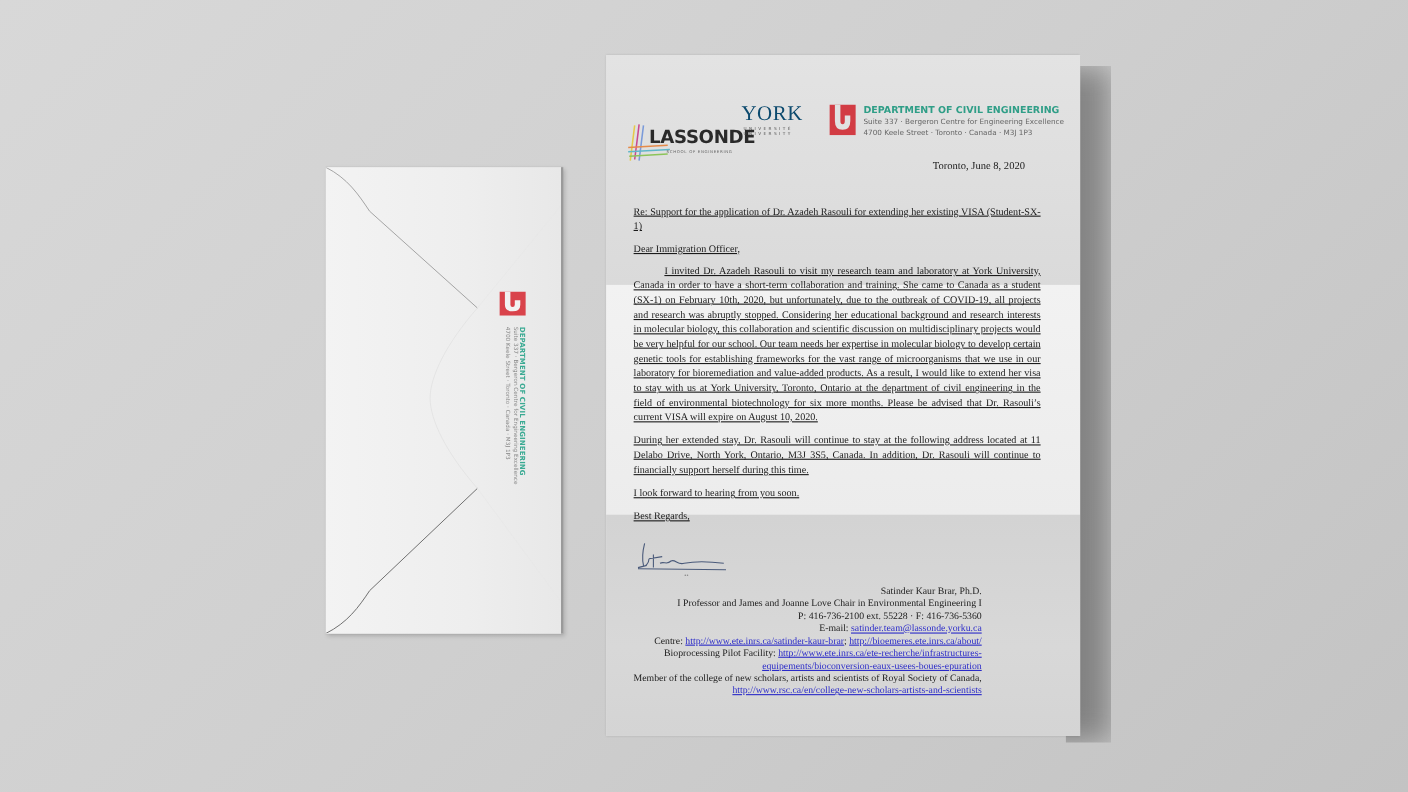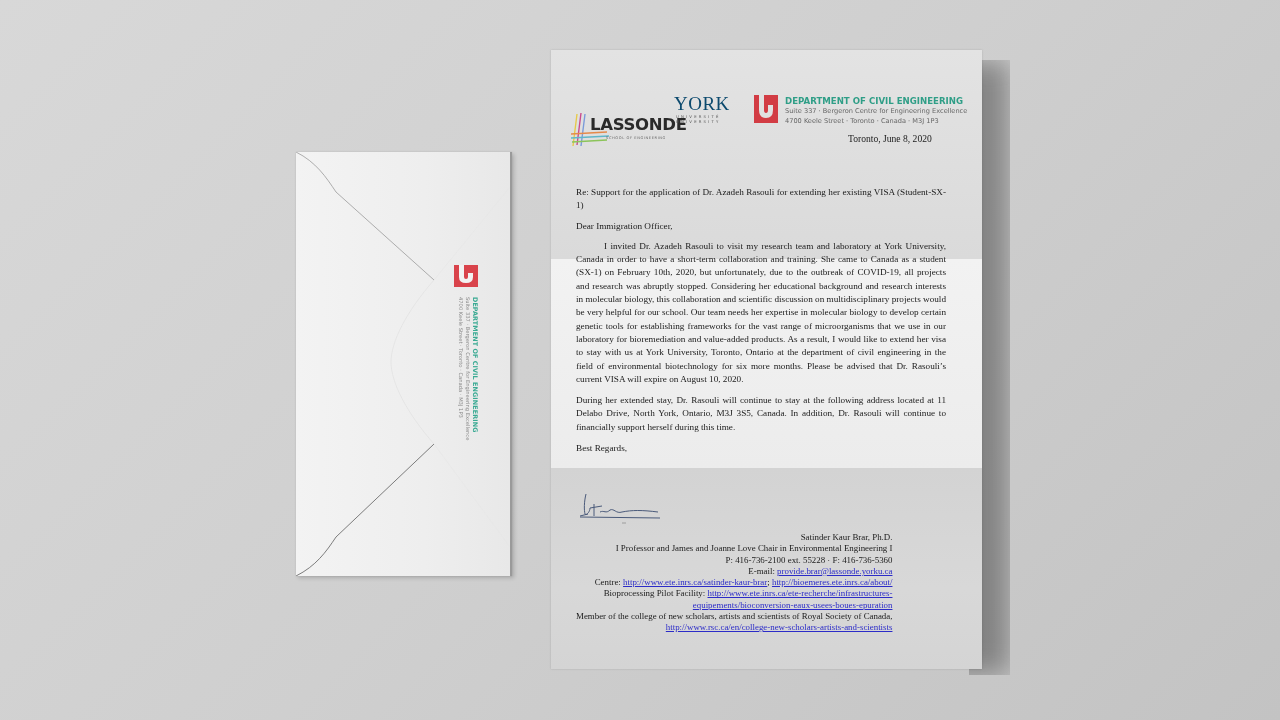--- a/index.html
+++ b/index.html
@@ -62,23 +62,23 @@
   .york { position: absolute; left: 123px; top: 43px; }
   .york .word { font-family: "Liberation Serif", serif; font-size: 19px; color: #0c4a6e; letter-spacing: 0.5px; }
   .york .u1, .york .u2 { position: absolute; left: 2px; font-family: "DejaVu Sans", sans-serif; font-size: 3.8px; color: #555; letter-spacing: 2.2px; }
   .york .u1 { top: 21px; } .york .u2 { top: 26px; }
 
   .dept-logo { position: absolute; left: 203px; top: 45px; width: 24px; height: 28px; }
   .dept-text { position: absolute; left: 234px; top: 46px; font-family: "DejaVu Sans", sans-serif; white-space: nowrap; }
   .dept-text .d { color: #2f9e87; font-weight: bold; font-size: 8.6px; line-height: 11px; }
   .dept-text .s { color: #666; font-size: 6.6px; line-height: 9.5px; }
 
-  .date { position: absolute; left: 297px; top: 83px; font-size: 9.6px; }
+  .date { position: absolute; left: 297px; top: 96px; font-size: 9.6px; }
   .body-text { position: absolute; left: 25px; top: 136px; width: 383px; font-size: 9.2px; line-height: 13.3px; }
-  .body-text p { margin: 0 13px 8px 0; text-align: justify; }
+  .body-text p { margin: 0 13px 8px 0; text-align: justify; text-decoration: underline; }
   .body-text p.indent { text-indent: 28px; }
   .body-text p.tight { margin-bottom: 7px; }
   .sig { position: absolute; left: 25px; top: 442px; }
   .contact { position: absolute; left: 25px; top: 482px; font-size: 8.9px; line-height: 11.3px; white-space: nowrap; text-align: right; }
   .contact a { color: #2b2bc8; text-decoration: underline; }
 </style>
 </head>
 <body>
 
 <div class="envelope">
@@ -138,35 +138,36 @@
       <div class="s">4700 Keele Street · Toronto · Canada  ·  M3J 1P3</div>
     </div>
 
     <div class="date">Toronto, June 8, 2020</div>
 
     <div class="body-text">
       <p class="tight">Re: Support for the application of Dr. Azadeh Rasouli for extending her existing VISA (Student-SX-1)</p>
       <p class="tight">Dear Immigration Officer,</p>
       <p class="indent">I invited Dr. Azadeh Rasouli to visit my research team and laboratory at York University, Canada in order to have a short-term collaboration and training. She came to Canada as a student (SX-1) on February 10th, 2020, but unfortunately, due to the outbreak of COVID-19, all projects and research was abruptly stopped. Considering her educational background and research interests in molecular biology, this collaboration and scientific discussion on multidisciplinary projects would be very helpful for our school. Our team needs her expertise in molecular biology to develop certain genetic tools for establishing frameworks for the vast range of microorganisms that we use in our laboratory for bioremediation and value-added products. As a result, I would like to extend her visa to stay with us at York University, Toronto, Ontario at the department of civil engineering in the field of environmental biotechnology for six more months. Please be advised that Dr. Rasouli’s current VISA will expire on August 10, 2020.</p>
       <p>During her extended stay, Dr. Rasouli will continue to stay at the following address located at 11 Delabo Drive, North York, Ontario, M3J 3S5, Canada. In addition, Dr. Rasouli will continue  to financially support herself during this time.</p>
+      <p>I look forward to hearing from you soon.</p>
       <p>Best Regards,</p>
     </div>
 
     <svg class="sig" width="90" height="32" viewBox="0 0 90 32">
       <path d="M10 2 C 8 10, 8 18, 9 22 C 10 24, 14 20, 14 16 M4 24 L 12 22 M18 12 L 18 24 M14 16 L 26 14 M24 20 C 28 18, 30 22, 34 18 C 38 16, 40 22, 46 20 C 56 18, 66 18, 82 20 M4 25 L 84 26" stroke="#4a5a7a" stroke-width="1" fill="none"></path>
       <circle cx="47" cy="31" r="0.7" fill="#888"></circle>
         <circle cx="49" cy="31" r="0.7" fill="#888"></circle>
     </svg>
 
     <div class="contact">
       <div>Satinder Kaur Brar, Ph.D.</div>
       <div>I Professor and James and Joanne Love Chair in Environmental Engineering I</div>
       <div>P: 416-736-2100 ext. 55228 · F: 416-736-5360</div>
       <div>
-        <span>E-mail: </span><a>provide.brar@lassonde.yorku.ca</a>
+        <span>E-mail: </span><a>satinder.team@lassonde.yorku.ca</a>
       </div>
       <div>
         <span>Centre: </span><a>http://www.ete.inrs.ca/satinder-kaur-brar</a><span>; </span><a>http://bioemeres.ete.inrs.ca/about/</a>
       </div>
       <div>
         <span>Bioprocessing Pilot Facility: </span><a>http://www.ete.inrs.ca/ete-recherche/infrastructures-</a>
       </div>
       <div>
         <a>equipements/bioconversion-eaux-usees-boues-epuration</a>
       </div>

